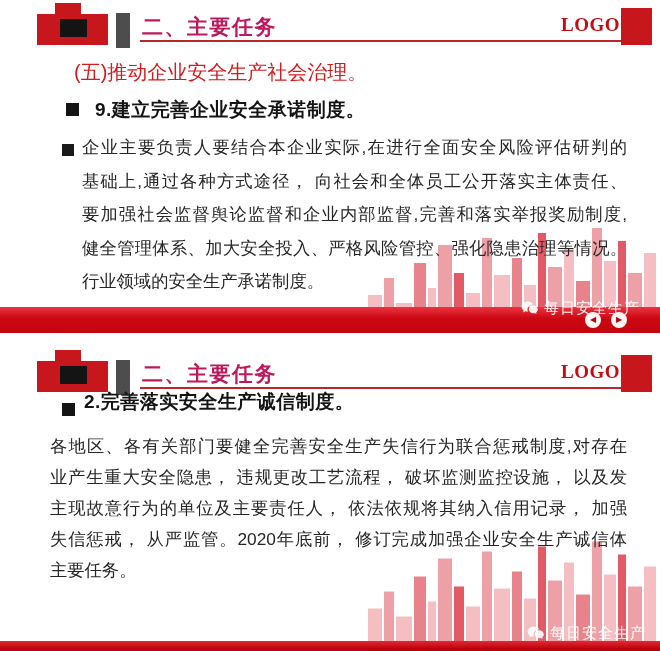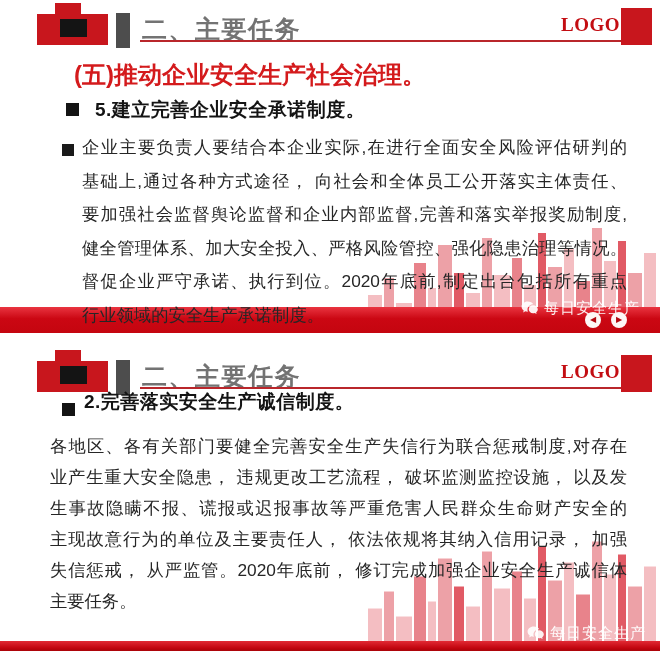--- a/index.html
+++ b/index.html
@@ -8,29 +8,29 @@
   .slide{position:absolute;left:0;width:660px;overflow:hidden;}
   .slide1{top:0;height:335px;}
   .slide2{top:347px;height:304px;}
 
   
   .sq{position:absolute;}
   .sq-small{left:55px;top:3px;width:26px;height:12px;background:#c8161d;}
   .sq-big{left:37px;top:14px;width:71px;height:31px;background:#c8161d;}
   .sq-black{left:60px;top:19px;width:27px;height:18px;background:#141414;}
   .bar-gray{left:116px;top:13px;width:14px;height:35px;background:#4d4d4d;}
-  .hdr-title{position:absolute;left:142px;top:13px;font-size:25px;font-weight:700;
-             color:#737373;letter-spacing:1.5px;}
+  .hdr-title{position:absolute;left:142px;top:13px;font-size:21px;font-weight:700;
+             color:#be185d;letter-spacing:1.5px;}
   .hdr-line{position:absolute;left:140px;top:40px;width:492px;height:2px;background:#b9262b;}
   .hdr-logo{position:absolute;left:561px;top:14px;font-size:19px;font-weight:800;
             color:#c30d12;letter-spacing:.5px;font-family:"Liberation Serif","DejaVu Serif",serif;}
   .sq-right{left:621px;top:8px;width:31px;height:37px;background:#c8161d;}
 
   
-  .section-title{position:absolute;left:74px;top:59px;font-size:24px;font-weight:700;color:#d41a1c;}
+  .section-title{position:absolute;left:74px;top:59px;font-size:20px;font-weight:400;color:#d41a1c;}
   .item-bullet{position:absolute;background:#141414;width:13px;height:13px;}
   .item-title{position:absolute;font-size:19px;font-weight:700;color:#141414;letter-spacing:.5px;}
   .s1-item-bullet{left:66px;top:103px;}
   .s1-item-title{left:95px;top:97px;}
   .s2-item-bullet{left:62px;top:56px;}
   .s2-item-title{left:84px;top:42px;}
 
   
   .body-bullet{position:absolute;left:62px;top:144px;width:12px;height:12px;background:#1a1a1a;}
   .body{position:absolute;color:#262626;font-size:17.3px;z-index:5;}
@@ -99,29 +99,28 @@
         <rect x="236" y="39" width="12" height="72" fill="#f3b6ba"></rect>
         <rect x="250" y="19" width="8" height="92" fill="#dd4450"></rect>
         <rect x="260" y="51" width="14" height="60" fill="#eb959b"></rect>
         <rect x="276" y="31" width="12" height="80" fill="#f3b6ba"></rect>
       </g>
     </svg>
 
     <div class="section-title">(五)推动企业安全生产社会治理。</div>
 
     <div class="item-bullet s1-item-bullet"></div>
-    <div class="item-title s1-item-title">5.建立完善企业安全承诺制度。</div>
+    <div class="item-title s1-item-title">9.建立完善企业安全承诺制度。</div>
 
     <div class="body-bullet"></div>
     <div class="body s1-body">
       <div class="bline fill">企业主要负责人要结合本企业实际,在进行全面安全风险评估研判的</div>
       <div class="bline fill">基础上,通过各种方式途径， 向社会和全体员工公开落实主体责任、</div>
       <div class="bline fill">要加强社会监督舆论监督和企业内部监督,完善和落实举报奖励制度,</div>
       <div class="bline fill">健全管理体系、加大安全投入、严格风险管控、强化隐患治理等情况。</div>
-      <div class="bline fill">督促企业严守承诺、执行到位。2020年底前,制定出台包括所有重点</div>
       <div class="bline">行业领域的安全生产承诺制度。</div>
     </div>
 
     <div class="banner"></div>
 
     <div class="watermark s1-mark">
       <svg class="wicon" viewBox="0 0 24 24">
         <path fill="rgba(255,255,255,.93)" d="M9.5 3C5.4 3 2 5.9 2 9.5c0 2 1 3.8 2.7 5L4 17l2.8-1.4c.9.3 1.8.4 2.7.4h.4A6.4 6.4 0 0 1 9.5 13c0-3.6 3.2-6.5 7-6.5h.3C16 4.5 13 3 9.5 3z"></path>
         <path fill="rgba(255,255,255,.93)" d="M16.5 8C13.5 8 11 10.2 11 13s2.5 5 5.5 5c.7 0 1.4-.1 2-.4L21 19l-.6-2c1.2-.9 2.1-2.3 2.1-4 0-2.8-2.7-5-6-5z"></path>
       </svg>
@@ -170,21 +169,20 @@
         <rect x="276" y="31" width="12" height="80" fill="#f3b6ba"></rect>
       </g>
     </svg>
 
     <div class="item-bullet s2-item-bullet"></div>
     <div class="item-title s2-item-title">2.完善落实安全生产诚信制度。</div>
 
     <div class="body s2-body">
       <div class="bline fill">各地区、各有关部门要健全完善安全生产失信行为联合惩戒制度,对存在</div>
       <div class="bline fill">业产生重大安全隐患， 违规更改工艺流程， 破坏监测监控设施， 以及发</div>
-      <div class="bline fill">生事故隐瞒不报、谎报或迟报事故等严重危害人民群众生命财产安全的</div>
       <div class="bline fill">主现故意行为的单位及主要责任人， 依法依规将其纳入信用记录， 加强</div>
       <div class="bline fill">失信惩戒， 从严监管。2020年底前， 修订完成加强企业安全生产诚信体</div>
       <div class="bline">主要任务。</div>
     </div>
 
     <div class="strip"></div>
 
     <div class="watermark s2-mark">
       <svg class="wicon" viewBox="0 0 24 24">
         <path fill="rgba(255,255,255,.9)" d="M9.5 3C5.4 3 2 5.9 2 9.5c0 2 1 3.8 2.7 5L4 17l2.8-1.4c.9.3 1.8.4 2.7.4h.4A6.4 6.4 0 0 1 9.5 13c0-3.6 3.2-6.5 7-6.5h.3C16 4.5 13 3 9.5 3z"></path>

